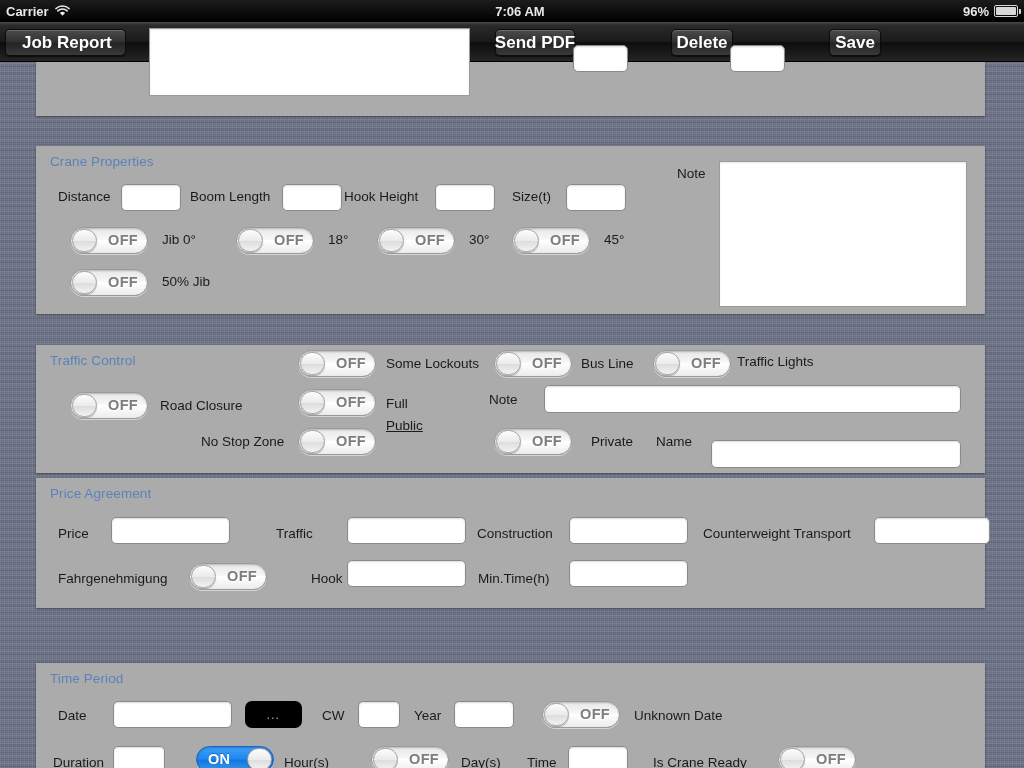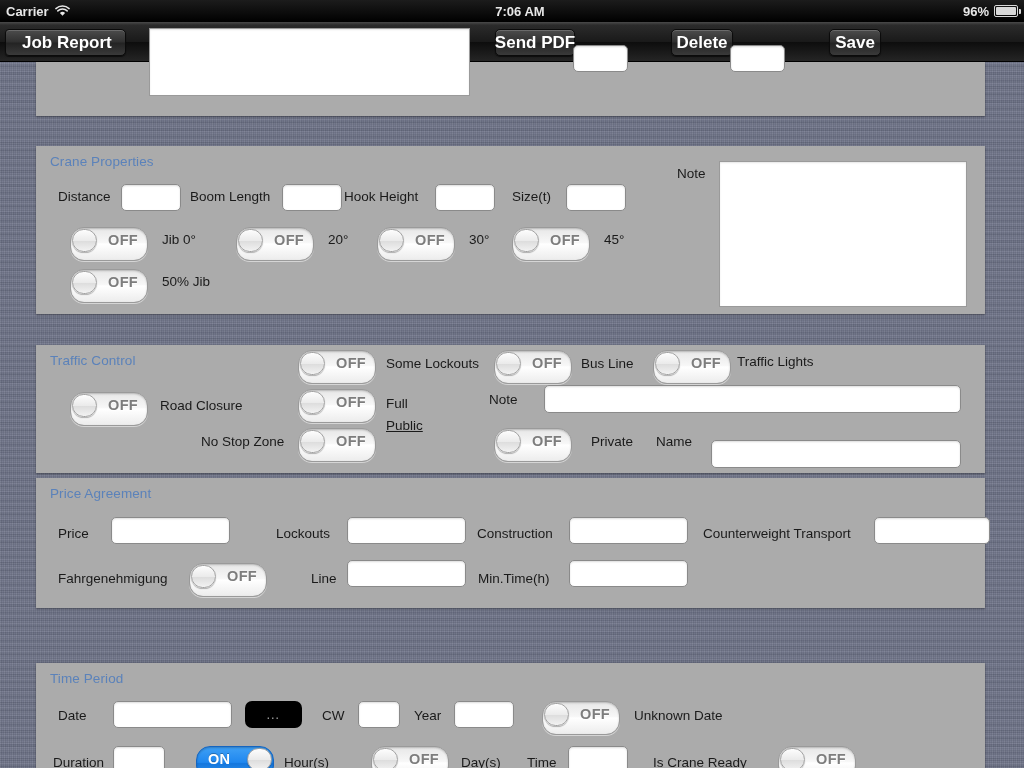--- a/index.html
+++ b/index.html
@@ -90,21 +90,21 @@
   }
   .dotsbtn {
     position:absolute; background:#000; border-radius:7px;
     height:27px; width:57px; color:#9a9a9a; font-size:14px;
     display:flex; align-items:center; justify-content:center;
     letter-spacing:1.5px; cursor:pointer; line-height:5px;
   }
 
   
   .sw {
-    position:absolute; width:78px; height:34px; border-radius:14px;
+    position:absolute; width:78px; height:27px; border-radius:14px;
     border:1px solid #9a9a9a; cursor:pointer;
     background: linear-gradient(#e7e7e7 0%, #f7f7f7 45%, #ffffff 50%, #ececec 100%);
     box-shadow: inset 0 1px 2px rgba(0,0,0,0.22), 0 1px 0 rgba(255,255,255,0.5);
     overflow:hidden;
   }
   .sw .txt {
     position:absolute; top:0; line-height:25px; font-size:14.5px;
     font-weight:bold; letter-spacing:0.3px;
   }
   .sw.off .txt { right:9px; color:#7d7d7d; text-shadow:0 1px 0 rgba(255,255,255,0.85); }
@@ -174,21 +174,21 @@
   <div class="sw off" style="left:34px; top:81px;">
     <span class="knob"></span>
     <span class="txt">OFF</span>
   </div>
   <div class="lbl" style="left:126px; top:86px;">Jib 0°</div>
 
   <div class="sw off" style="left:200px; top:81px;">
     <span class="knob"></span>
     <span class="txt">OFF</span>
   </div>
-  <div class="lbl" style="left:292px; top:86px;">20°</div>
+  <div class="lbl" style="left:292px; top:86px;">18°</div>
 
   <div class="sw off" style="left:341px; top:81px;">
     <span class="knob"></span>
     <span class="txt">OFF</span>
   </div>
   <div class="lbl" style="left:433px; top:86px;">30°</div>
 
   <div class="sw off" style="left:476px; top:81px;">
     <span class="knob"></span>
     <span class="txt">OFF</span>
@@ -258,36 +258,36 @@
   <div class="lbl" style="left:620px; top:89px;">Name</div>
   <div class="tf" style="left:675px; top:95px; width:250px; height:28px;"></div>
 </div>
 
 <div class="panel" style="top:478px; height:130px;">
   <div class="sect-title">Price Agreement</div>
 
   <div class="lbl" style="left:22px; top:48px;">Price</div>
   <div class="tf" style="left:75px; top:39px; width:119px;"></div>
 
-  <div class="lbl" style="left:240px; top:48px;">Lockouts</div>
+  <div class="lbl" style="left:240px; top:48px;">Traffic</div>
   <div class="tf" style="left:311px; top:39px; width:119px;"></div>
 
   <div class="lbl" style="left:441px; top:48px;">Construction</div>
   <div class="tf" style="left:533px; top:39px; width:119px;"></div>
 
   <div class="lbl" style="left:667px; top:48px;">Counterweight Transport</div>
   <div class="tf" style="left:838px; top:39px; width:116px;"></div>
 
   <div class="lbl" style="left:22px; top:93px;">Fahrgenehmigung</div>
   <div class="sw off" style="left:153px; top:85px;">
     <span class="knob"></span>
     <span class="txt">OFF</span>
   </div>
 
-  <div class="lbl" style="left:275px; top:93px;">Line</div>
+  <div class="lbl" style="left:275px; top:93px;">Hook</div>
   <div class="tf" style="left:311px; top:82px; width:119px;"></div>
 
   <div class="lbl" style="left:442px; top:93px;">Min.Time(h)</div>
   <div class="tf" style="left:533px; top:82px; width:119px;"></div>
 </div>
 
 <div class="panel" style="top:663px; height:105px;">
   <div class="sect-title">Time Period</div>
 
   <div class="lbl" style="left:22px; top:45px;">Date</div>

